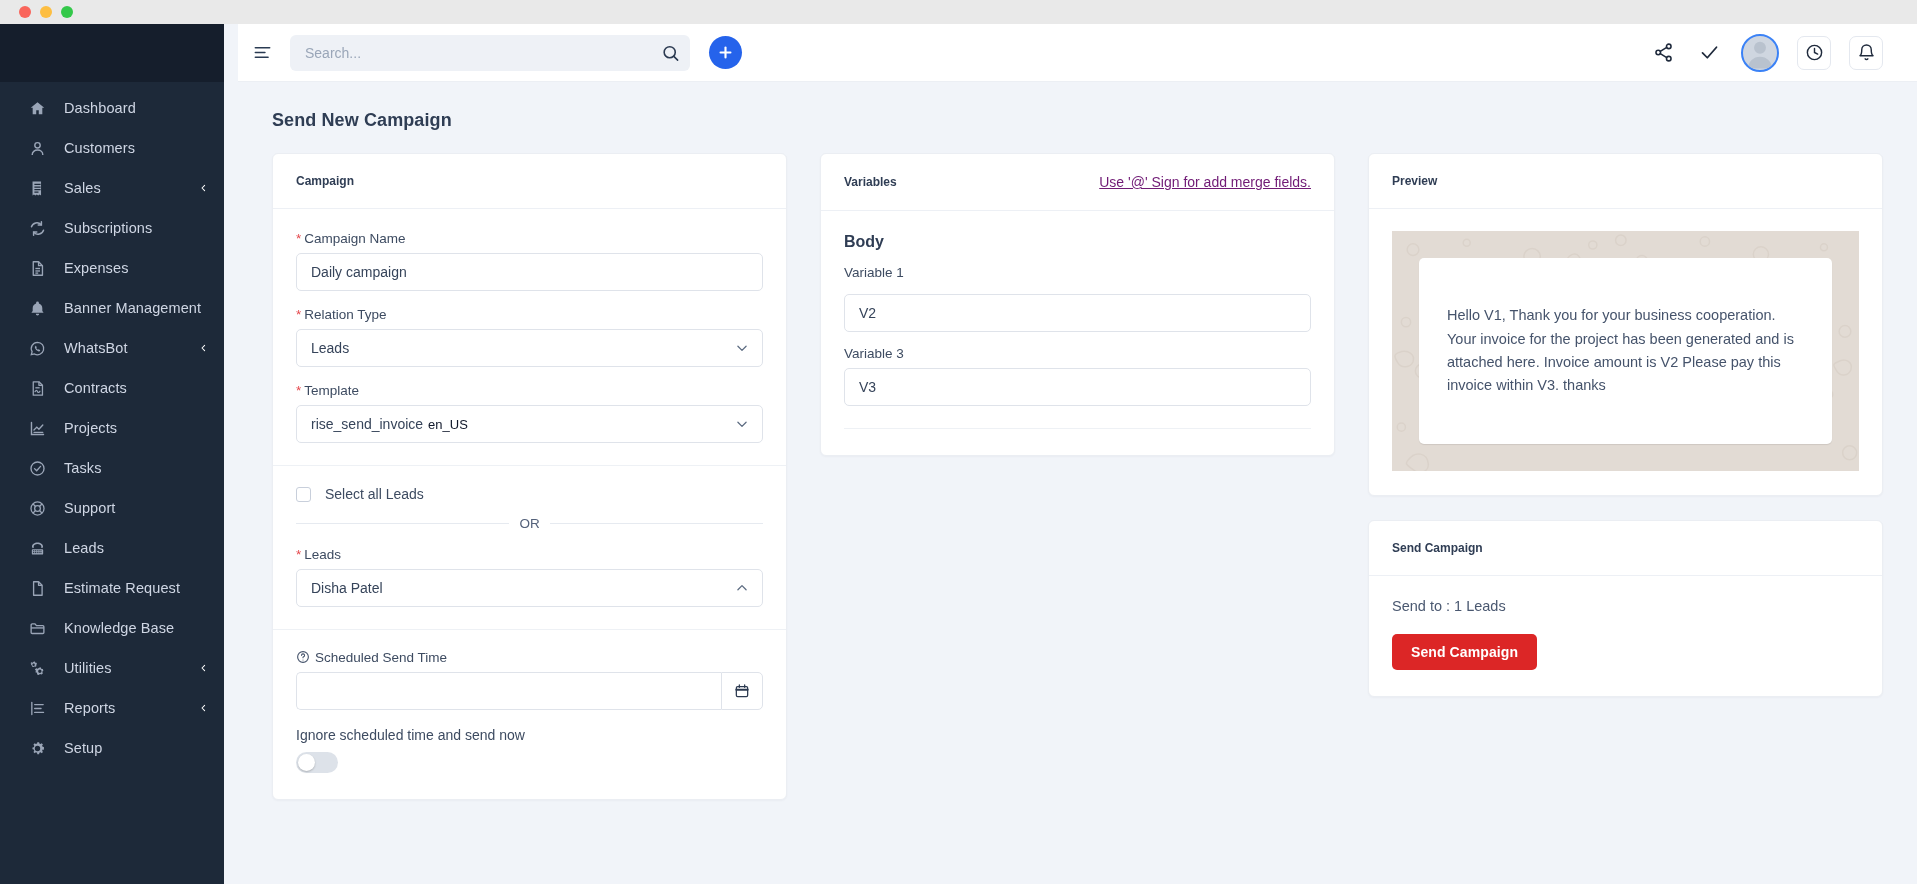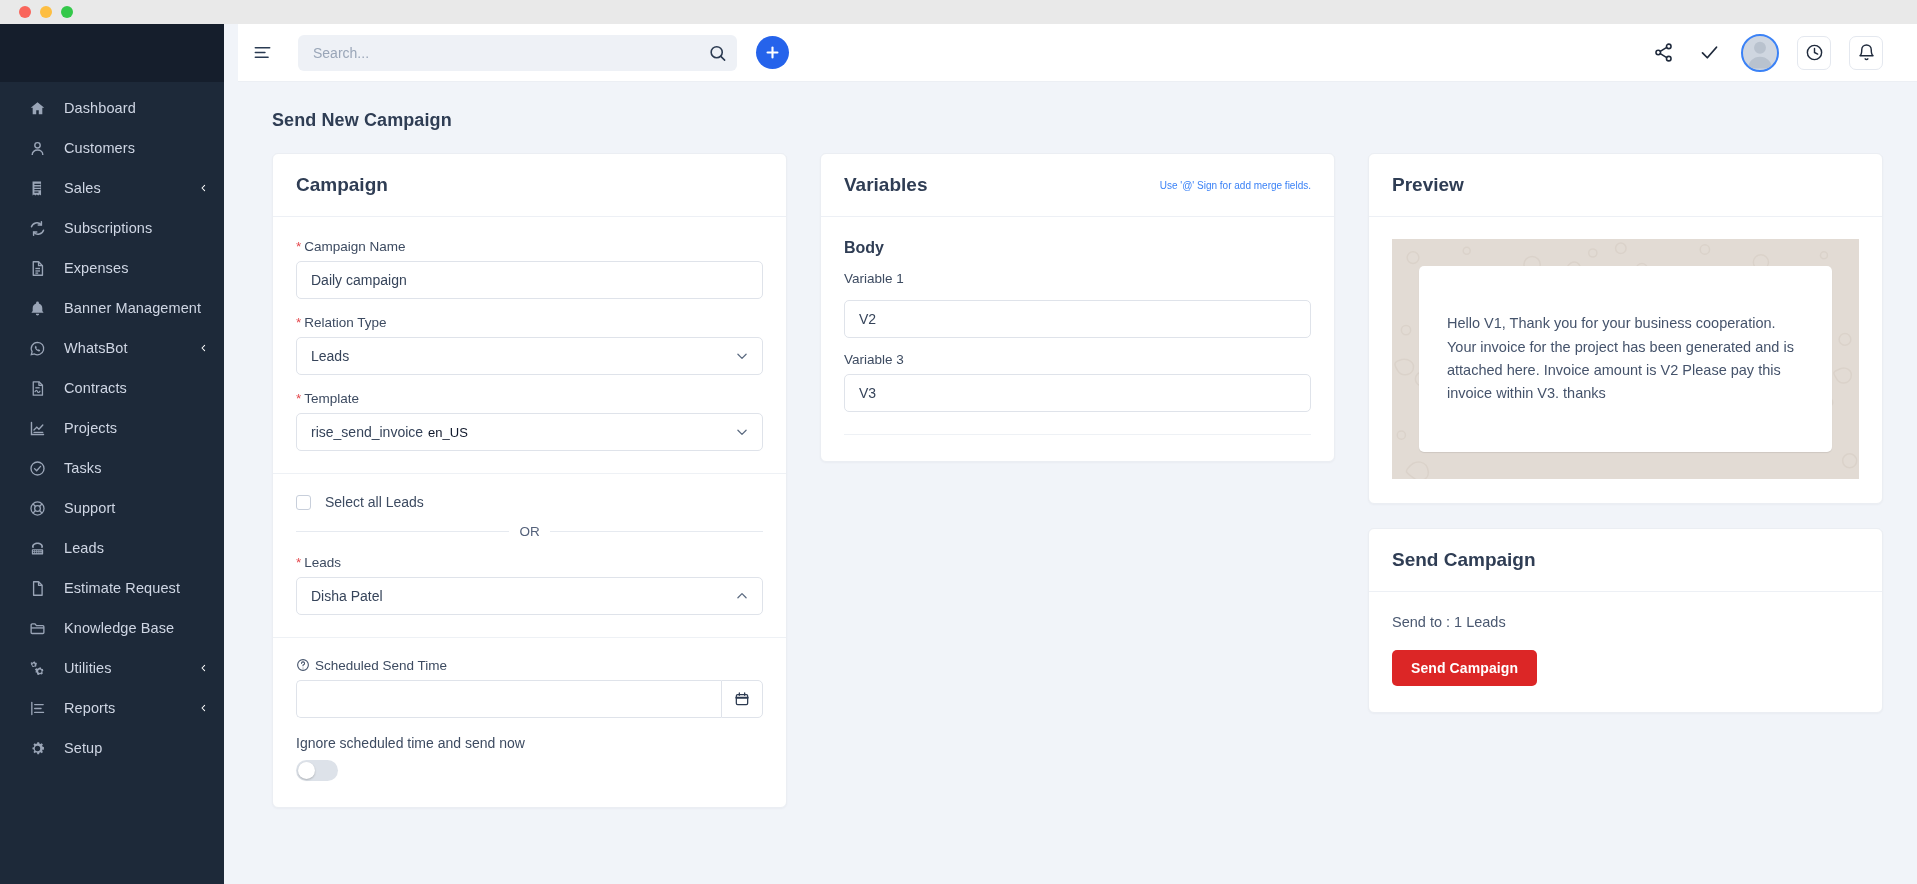--- a/index.html
+++ b/index.html
@@ -74,22 +74,22 @@
     display: flex; align-items: center;
     padding: 0 34px 0 0;
   }
   .hamburger {
     width: 48px; display: flex; align-items: center; justify-content: center;
     cursor: pointer;
   }
   .hamburger svg { width: 19px; height: 19px; color: #2a3b52; }
   .search-wrap {
     position: relative;
-    width: 439px; height: 36px;
-    margin-left: 12px;
+    width: 400px; height: 36px;
+    margin-left: 4px;
   }
   .search-input {
     width: 100%; height: 100%;
     background: #eef1f6;
     border: none; border-radius: 6px;
     padding: 0 42px 0 15px;
     font-size: 14px; color: #3b4a61;
     font-family: inherit;
     outline: none;
   }
@@ -151,22 +151,22 @@
     background: #fff;
     border: 1px solid #ebeef3;
     border-radius: 6px;
     box-shadow: 0 1px 2px rgba(30,40,60,.035);
   }
   .card-head {
     display: flex; align-items: center; justify-content: space-between;
     padding: 20px 23px;
     border-bottom: 1px solid #edf0f5;
   }
-  .card-title { font-size: 19px; font-weight: bold; color: #2f3d54; }
-  .card-head-note { font-size: 10px; color: #3b82f6; }
+  .card-title { font-size: 12px; font-weight: bold; color: #2f3d54; }
+  .card-head-note { font-size: 14px; color: #701a75; text-decoration: underline; }
   .card-body { padding: 22px 23px 26px 23px; }
 
   .field { margin-bottom: 16px; }
   .field:last-child { margin-bottom: 0; }
   .lbl {
     display: block;
     font-size: 13.5px; color: #3d4b61;
     margin-bottom: 7px;
   }
   .req { color: #e5484d; margin-right: 3px; }

